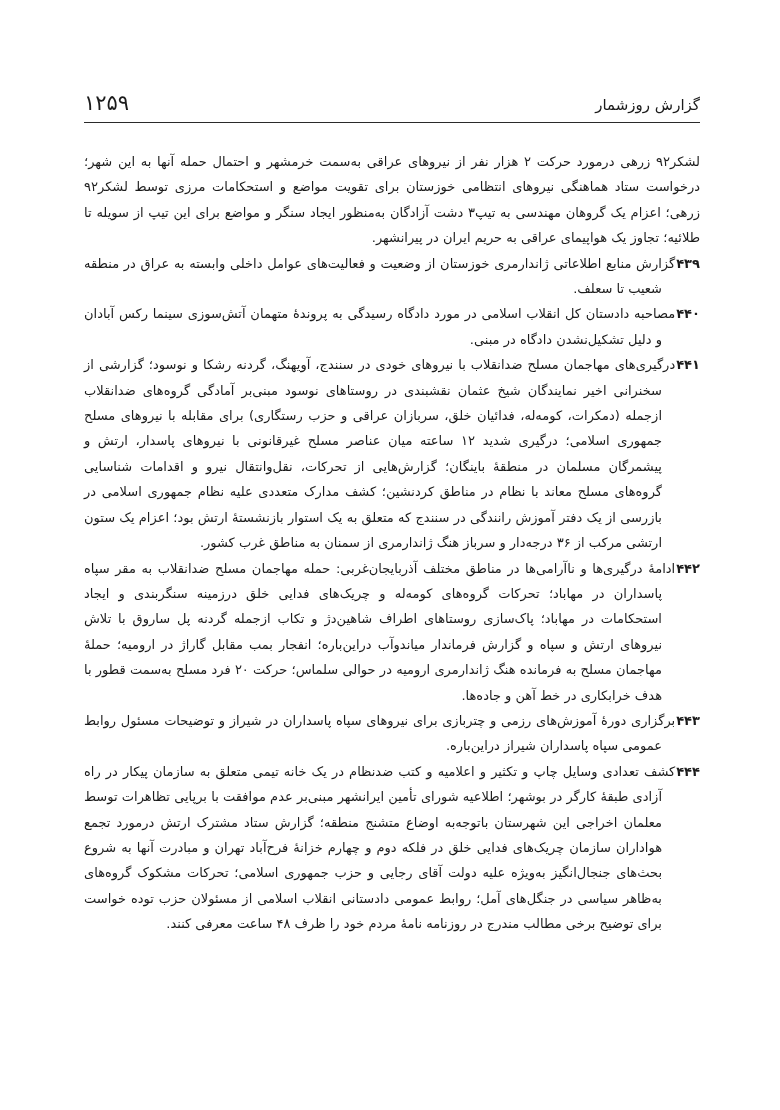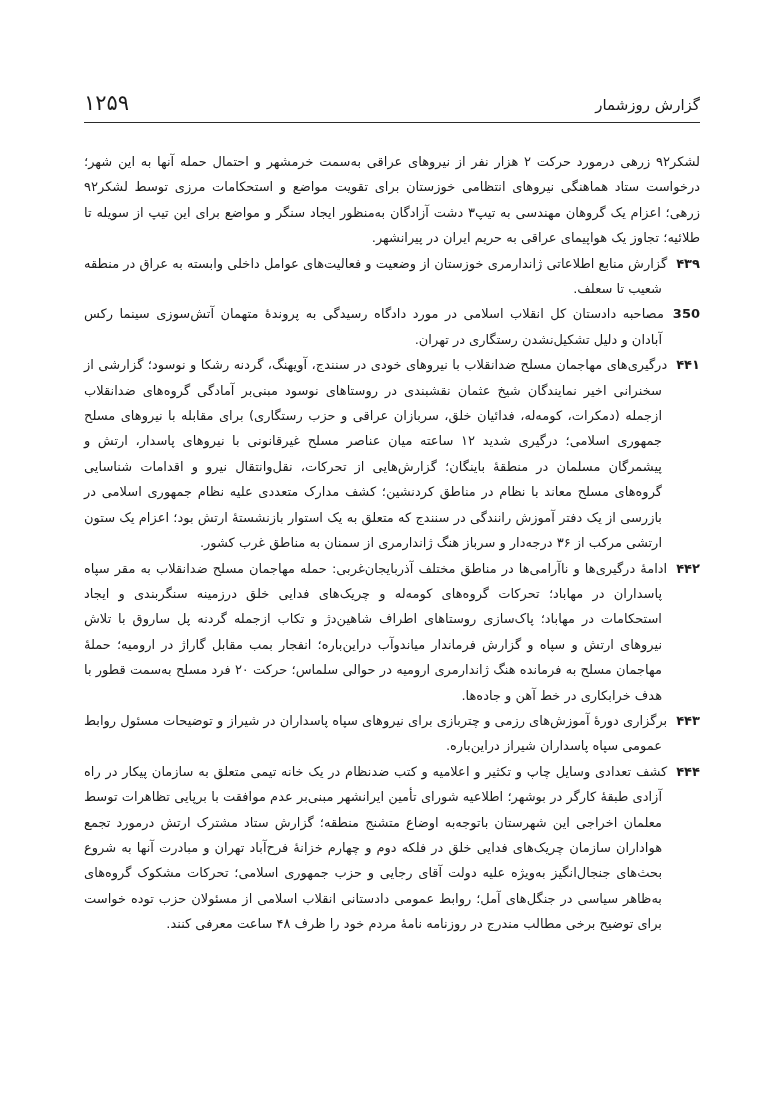--- a/index.html
+++ b/index.html
@@ -51,21 +51,21 @@
   }
   .continuation {
     
   }
   .entry {
     padding-right: 38px;
     text-indent: -38px;
   }
   .entry-num {
     font-weight: bold;
-    margin-left: 9px;
+    margin-left: 1px;
     white-space: nowrap;
   }
 </style>
 </head>
 <body>
 
 <div class="page">
 
   <header class="running-head">
     <span class="head-title">گزارش روزشمار</span>
@@ -73,21 +73,21 @@
   </header>
 
   <hr class="head-rule">
 
   <main class="body-text">
 
     <p class="continuation">لشکر۹۲ زرهی درمورد حرکت ۲ هزار نفر از نیروهای عراقی به‌سمت خرمشهر و احتمال حمله آنها به این شهر؛ درخواست ستاد هماهنگی نیروهای انتظامی خوزستان برای تقویت مواضع و استحکامات مرزی توسط لشکر۹۲ زرهی؛ اعزام یک گروهان مهندسی به تیپ۳ دشت آزادگان به‌منظور ایجاد سنگر و مواضع برای این تیپ از سویله تا طلائیه؛ تجاوز یک هواپیمای عراقی به حریم ایران در پیرانشهر.</p>
 
     <p class="entry"><span class="entry-num">۴۳۹</span><span class="entry-text">گزارش منابع اطلاعاتی ژاندارمری خوزستان از وضعیت و فعالیت‌های عوامل داخلی وابسته به عراق در منطقه شعیب تا سعلف.</span></p>
 
-    <p class="entry"><span class="entry-num">350</span><span class="entry-text">مصاحبه دادستان کل انقلاب اسلامی در مورد دادگاه رسیدگی به پروندهٔ متهمان آتش‌سوزی سینما رکس آبادان و دلیل تشکیل‌نشدن رستگاری در تهران.</span></p>
+    <p class="entry"><span class="entry-num">۴۴۰</span><span class="entry-text">مصاحبه دادستان کل انقلاب اسلامی در مورد دادگاه رسیدگی به پروندهٔ متهمان آتش‌سوزی سینما رکس آبادان و دلیل تشکیل‌نشدن دادگاه در مبنی.</span></p>
 
     <p class="entry"><span class="entry-num">۴۴۱</span><span class="entry-text">درگیری‌های مهاجمان مسلح ضدانقلاب با نیروهای خودی در سنندج، آویهنگ، گردنه رشکا و نوسود؛ گزارشی از سخنرانی اخیر نمایندگان شیخ عثمان نقشبندی در روستاهای نوسود مبنی‌بر آمادگی گروه‌های ضدانقلاب ازجمله (دمکرات، کومه‌له، فدائیان خلق، سربازان عراقی و حزب رستگاری) برای مقابله با نیروهای مسلح جمهوری اسلامی؛ درگیری شدید ۱۲ ساعته میان عناصر مسلح غیرقانونی با نیروهای پاسدار، ارتش و پیشمرگان مسلمان در منطقهٔ باینگان؛ گزارش‌هایی از تحرکات، نقل‌وانتقال نیرو و اقدامات شناسایی گروه‌های مسلح معاند با نظام در مناطق کردنشین؛ کشف مدارک متعددی علیه نظام جمهوری اسلامی در بازرسی از یک دفتر آموزش رانندگی در سنندج که متعلق به یک استوار بازنشستهٔ ارتش بود؛ اعزام یک ستون ارتشی مرکب از ۳۶ درجه‌دار و سرباز هنگ ژاندارمری از سمنان به مناطق غرب کشور.</span></p>
 
     <p class="entry"><span class="entry-num">۴۴۲</span><span class="entry-text">ادامهٔ درگیری‌ها و ناآرامی‌ها در مناطق مختلف آذربایجان‌غربی: حمله مهاجمان مسلح ضدانقلاب به مقر سپاه پاسداران در مهاباد؛ تحرکات گروه‌های کومه‌له و چریک‌های فدایی خلق درزمینه سنگربندی و ایجاد استحکامات در مهاباد؛ پاک‌سازی روستاهای اطراف شاهین‌دژ و تکاب ازجمله گردنه پل ساروق با تلاش نیروهای ارتش و سپاه و گزارش فرماندار میاندوآب دراین‌باره؛ انفجار بمب مقابل گاراژ در ارومیه؛ حملهٔ مهاجمان مسلح به فرمانده هنگ ژاندارمری ارومیه در حوالی سلماس؛ حرکت ۲۰ فرد مسلح به‌سمت قطور با هدف خرابکاری در خط آهن و جاده‌ها.</span></p>
 
     <p class="entry"><span class="entry-num">۴۴۳</span><span class="entry-text">برگزاری دورهٔ آموزش‌های رزمی و چتربازی برای نیروهای سپاه پاسداران در شیراز و توضیحات مسئول روابط عمومی سپاه پاسداران شیراز دراین‌باره.</span></p>
 
     <p class="entry"><span class="entry-num">۴۴۴</span><span class="entry-text">کشف تعدادی وسایل چاپ و تکثیر و اعلامیه و کتب ضدنظام در یک خانه تیمی متعلق به سازمان پیکار در راه آزادی طبقهٔ کارگر در بوشهر؛ اطلاعیه شورای تأمین ایرانشهر مبنی‌بر عدم موافقت با برپایی تظاهرات توسط معلمان اخراجی این شهرستان باتوجه‌به اوضاع متشنج منطقه؛ گزارش ستاد مشترک ارتش درمورد تجمع هواداران سازمان چریک‌های فدایی خلق در فلکه دوم و چهارم خزانهٔ فرح‌آباد تهران و مبادرت آنها به شروع بحث‌های جنجال‌انگیز به‌ویژه علیه دولت آقای رجایی و حزب جمهوری اسلامی؛ تحرکات مشکوک گروه‌های به‌ظاهر سیاسی در جنگل‌های آمل؛ روابط عمومی دادستانی انقلاب اسلامی از مسئولان حزب توده خواست برای توضیح برخی مطالب مندرج در روزنامه نامهٔ مردم خود را ظرف ۴۸ ساعت معرفی کنند.</span></p>
 
 

